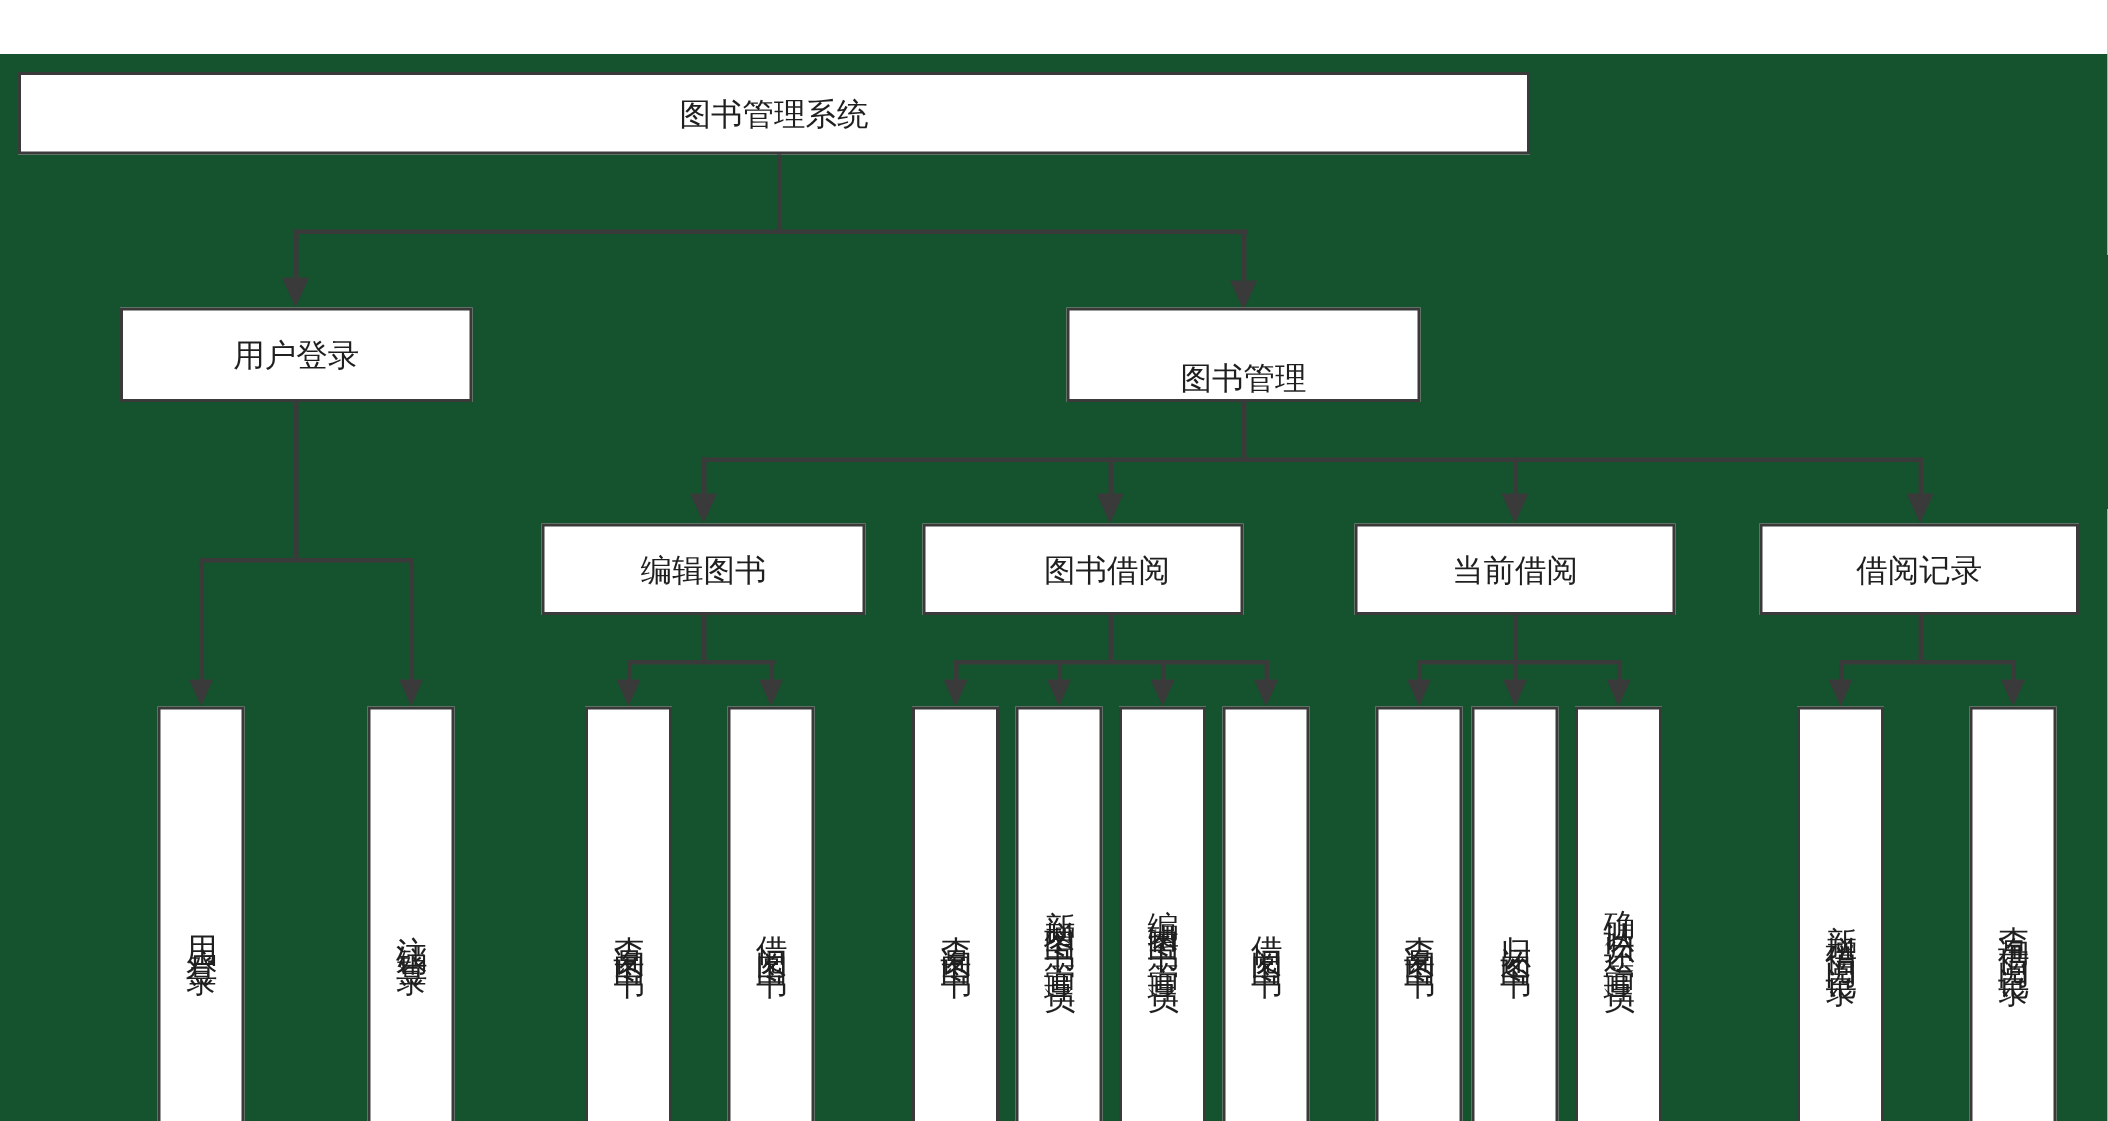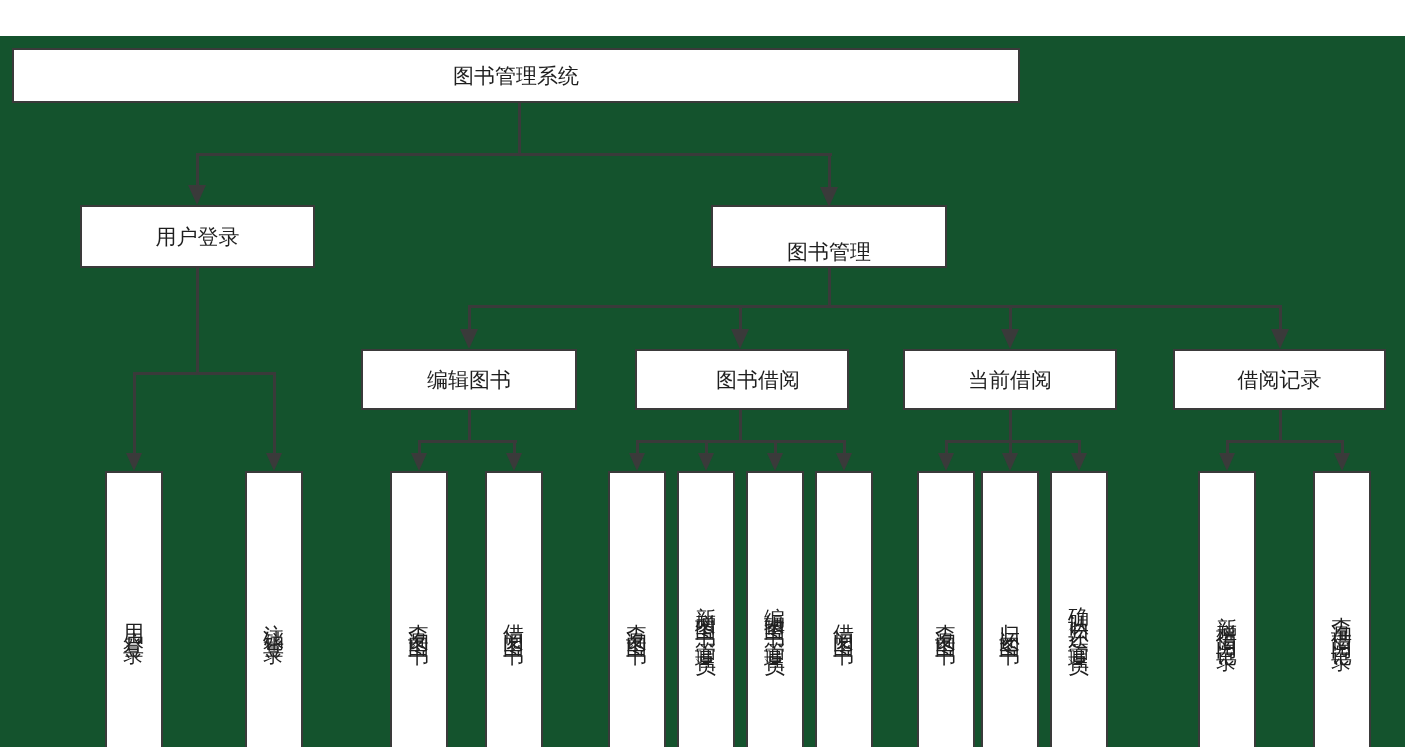--- a/index.html
+++ b/index.html
@@ -94,21 +94,21 @@
   <div class="line" style="left:739px;top:269px;width:3px;height:26px;"></div>
   <div class="arrow" style="left:731px;top:293px;"></div>
   <div class="line" style="left:1009px;top:269px;width:3px;height:26px;"></div>
   <div class="arrow" style="left:1001px;top:293px;"></div>
   <div class="line" style="left:1279px;top:269px;width:3px;height:26px;"></div>
   <div class="arrow" style="left:1271px;top:293px;"></div>
 
   <div class="box" style="left:361px;top:313px;width:216px;height:61px;">
     <span>编辑图书</span>
   </div>
-  <div class="box" style="left:635px;top:313px;width:214px;height:61px;padding-left:32px;">
+  <div class="box" style="left:615px;top:313px;width:214px;height:61px;padding-left:32px;">
     <span>图书借阅</span>
   </div>
   <div class="box" style="left:1173px;top:313px;width:213px;height:61px;">
     <span>借阅记录</span>
   </div>
   <div class="box" style="left:903px;top:313px;width:214px;height:61px;">
     <span>当前借阅</span>
   </div>
 
   <div class="line" style="left:468px;top:374px;width:3px;height:32px;"></div>

